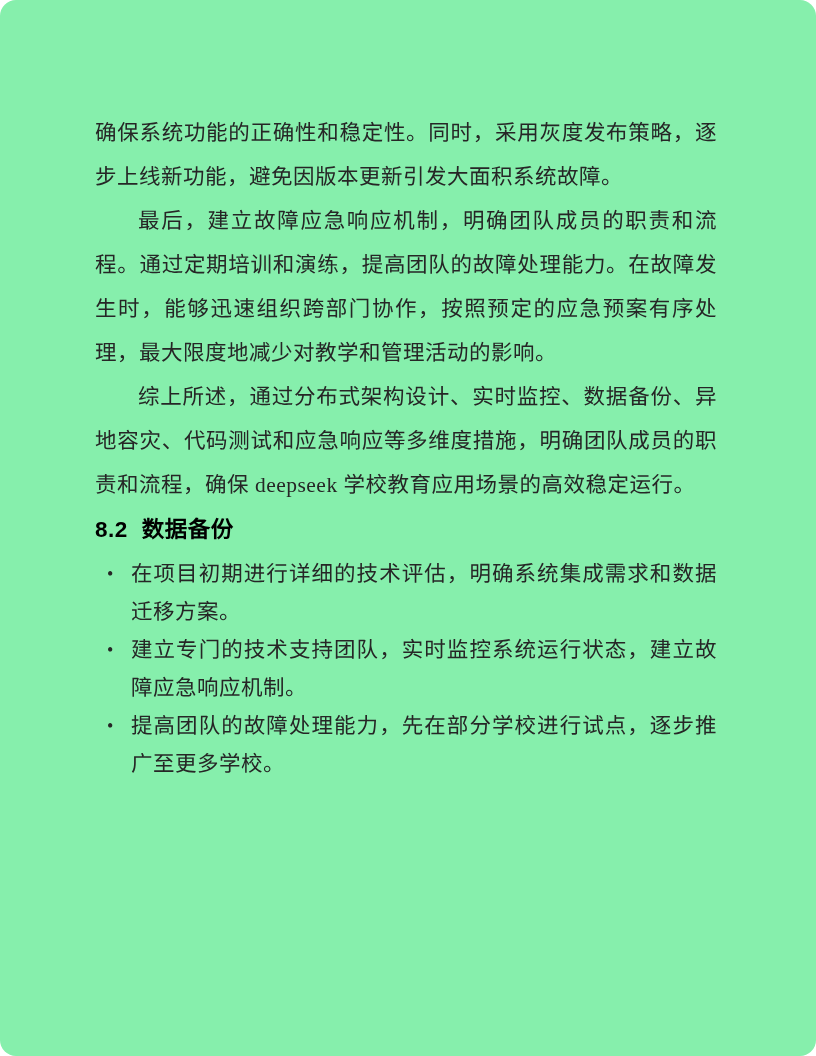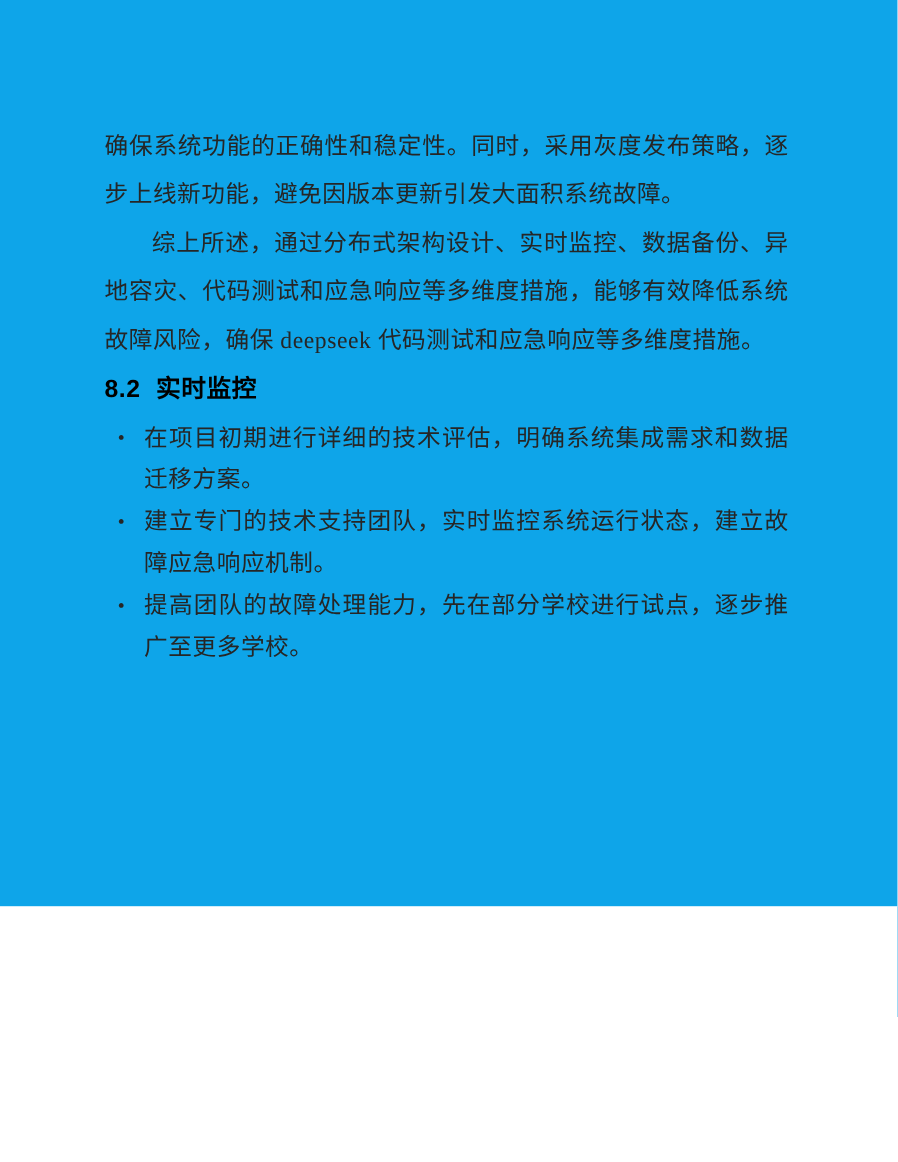--- a/index.html
+++ b/index.html
@@ -3,25 +3,26 @@
 <meta charset="utf-8">
 <style>
   html, body {
     margin: 0;
     padding: 0;
     background: #ffffff;
   }
   .page {
     position: relative;
     width: 816px;
-    height: 824px;
-    background: #0ea5e9;
+    height: 1056px;
+    background: #86efac;
     overflow: hidden;
     font-family: "Liberation Serif", "DejaVu Serif", serif;
     color: #262626;
+    border-radius: 16px;
   }
   .content {
     position: absolute;
     left: 95px;
     top: 111px;
     width: 622px;
   }
   .para {
     margin: 0;
     font-size: 21.5px;
@@ -72,25 +73,26 @@
   }
 </style>
 </head>
 <body>
 
 <div class="page">
   <div class="content">
 
     <p class="para">确保系统功能的正确性和稳定性。同时，采用灰度发布策略，逐步上线新功能，避免因版本更新引发大面积系统故障。</p>
 
+    <p class="para indent">最后，建立故障应急响应机制，明确团队成员的职责和流程。通过定期培训和演练，提高团队的故障处理能力。在故障发生时，能够迅速组织跨部门协作，按照预定的应急预案有序处理，最大限度地减少对教学和管理活动的影响。</p>
 
-    <p class="para indent">综上所述，通过分布式架构设计、实时监控、数据备份、异地容灾、代码测试和应急响应等多维度措施，能够有效降低系统故障风险，确保 deepseek 代码测试和应急响应等多维度措施。</p>
+    <p class="para indent">综上所述，通过分布式架构设计、实时监控、数据备份、异地容灾、代码测试和应急响应等多维度措施，明确团队成员的职责和流程，确保 deepseek 学校教育应用场景的高效稳定运行。</p>
 
     <h2 class="heading">
-      <span class="h-num">8.2</span><span>实时监控</span>
+      <span class="h-num">8.2</span><span>数据备份</span>
     </h2>
 
 
     <ul class="bullet-list">
       <li>
         <span class="bullet-dot">•</span>
         <span>在项目初期进行详细的技术评估，明确系统集成需求和数据迁移方案。</span>
       </li>
       <li>
         <span class="bullet-dot">•</span>

